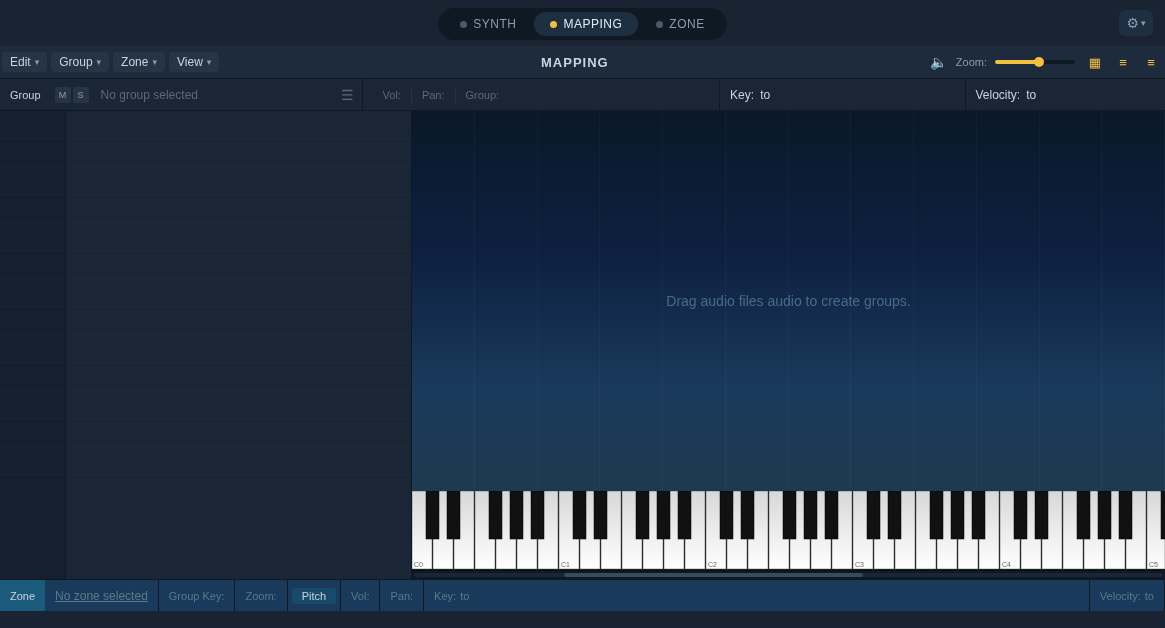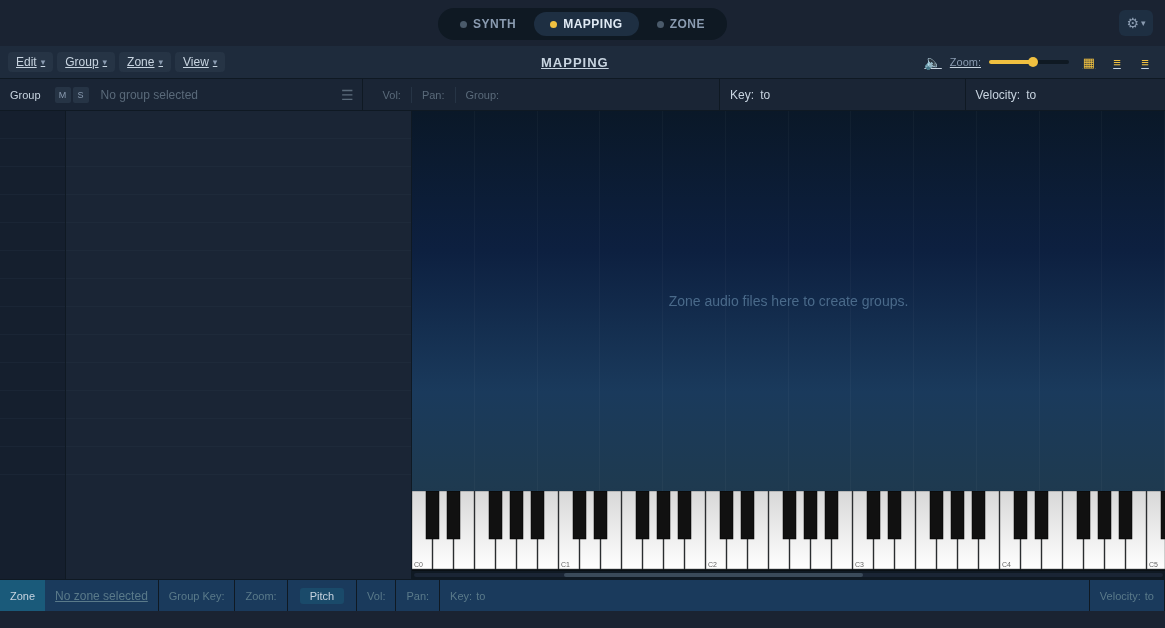--- a/index.html
+++ b/index.html
@@ -30,21 +30,21 @@
       gap: 2px;
     }
     .nav-tab {
       display: flex;
       align-items: center;
       gap: 6px;
       padding: 5px 16px;
       border-radius: 14px;
       cursor: pointer;
       font-size: 12px;
-      font-weight: 700;
+      font-weight: 400;
       letter-spacing: 0.5px;
       color: #8a9bb0;
       text-transform: uppercase;
     }
     .nav-tab.active {
       background: #1e2f42;
       color: #e0eaf4;
     }
     .nav-tab .dot {
       width: 7px;
@@ -74,25 +74,24 @@
       align-items: center;
       justify-content: center;
       font-size: 14px;
       gap: 2px;
     }
 
     
     .toolbar {
       display: flex;
       align-items: center;
-      padding: 6px 8px;
+      padding: 6px 2px;
       background: #1e2b3c;
       border-bottom: 1px solid #0f1923;
       gap: 4px;
-      text-decoration: underline;
     }
     .toolbar-btn {
       display: flex;
       align-items: center;
       gap: 4px;
       padding: 3px 8px;
       border-radius: 4px;
       background: #263445;
       color: #c8d4e0;
       font-size: 12px;
@@ -554,21 +553,21 @@
         <div class="piano-line"></div>
         <div class="piano-line"></div>
         <div class="piano-line"></div>
         <div class="piano-line"></div>
         <div class="piano-line"></div>
         <div class="piano-line"></div>
         <div class="piano-line"></div>
         <div class="piano-line"></div>
         <div class="piano-line"></div>
       </div>
-      <span class="mapping-drag-text">Zone audio files here to create groups.</span>
+      <span class="mapping-drag-text">Drag audio files audio to create groups.</span>
     </div>
 
     <div class="piano-container">
       <svg class="piano-svg" viewBox="0 0 753 80" preserveAspectRatio="none">
 
         <style>
           .wk { fill: url(#wkGrad); stroke: #555; stroke-width: 0.5; }
           .bk { fill: #111; stroke: #000; stroke-width: 0.5; }
           .wk:hover { fill: #e0e0ff; }
           .oct-label { font-size: 7px; fill: #666; font-family: Arial; }
@@ -672,21 +671,21 @@
 
 <div class="zone-bar">
   <div class="zone-label">Zone</div>
   <div class="zone-name">No zone selected</div>
   <div class="zone-field">
     <span>Group Key:</span>
   </div>
   <div class="zone-field">
     <span>Zoom:</span>
   </div>
-  <div class="zone-field" style="padding: 0 12px;">
+  <div class="zone-field" style="padding: 0 4px;">
     <div class="zone-pitch-btn">Pitch</div>
   </div>
   <div class="zone-field">
     <span>Vol:</span>
   </div>
   <div class="zone-field">
     <span>Pan:</span>
   </div>
   <div class="zone-field" style="flex:1;">
     <span>Key:</span>

